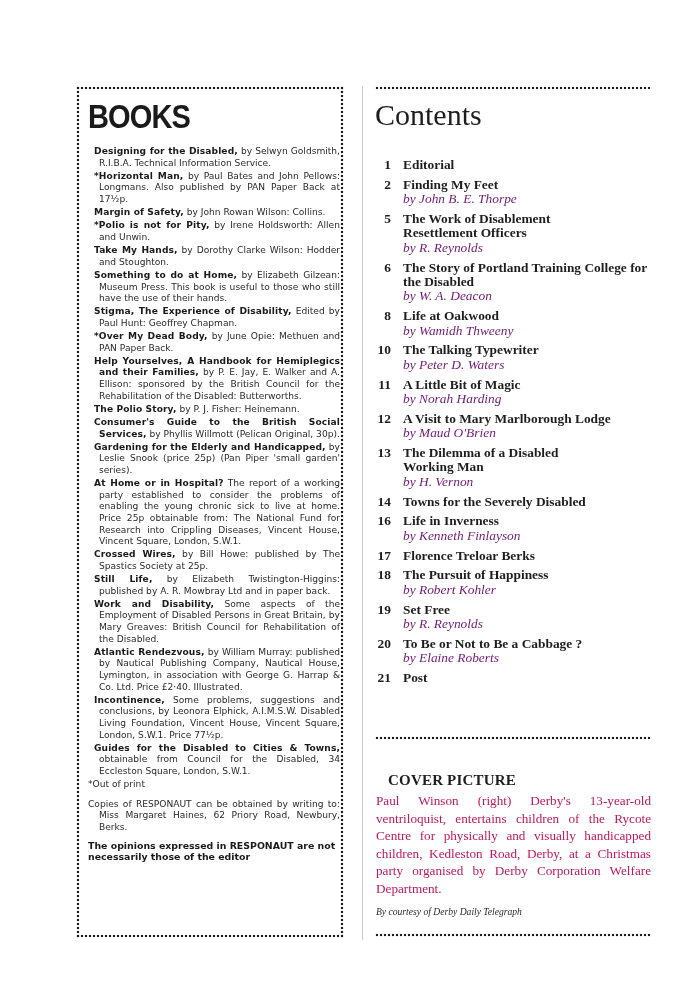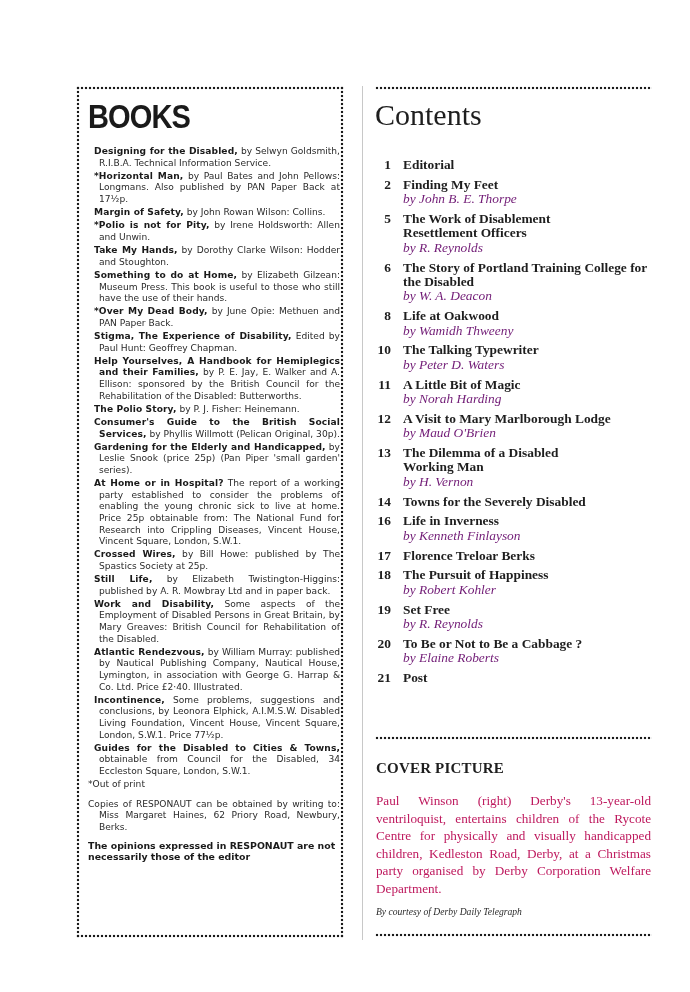--- a/index.html
+++ b/index.html
@@ -76,22 +76,22 @@
 
 <section class="books-box">
   <div class="books-title">BOOKS</div>
   <div class="books-list">
     <div class="book"><b>Designing for the Disabled,</b><span> by Selwyn Goldsmith, R.I.B.A. Technical Information Service.</span></div>
     <div class="book"><b>*Horizontal Man,</b><span> by Paul Bates and John Pellows: Longmans. Also published by PAN Paper Back at 17½p.</span></div>
     <div class="book"><b>Margin of Safety,</b><span> by John Rowan Wilson: Collins.</span></div>
     <div class="book"><b>*Polio is not for Pity,</b><span> by Irene Holdsworth: Allen and Unwin.</span></div>
     <div class="book"><b>Take My Hands,</b><span> by Dorothy Clarke Wilson: Hodder and Stoughton.</span></div>
     <div class="book"><b>Something to do at Home,</b><span> by Elizabeth Gilzean: Museum Press. This book is useful to those who still have the use of their hands.</span></div>
+    <div class="book"><b>Stigma, The Experience of Disability,</b><span> Edited by Paul Hunt: Geoffrey Chapman.</span></div>
     <div class="book"><b>*Over My Dead Body,</b><span> by June Opie: Methuen and PAN Paper Back.</span></div>
-    <div class="book"><b>Stigma, The Experience of Disability,</b><span> Edited by Paul Hunt: Geoffrey Chapman.</span></div>
     <div class="book"><b>Help Yourselves, A Handbook for Hemiplegics and their Families,</b><span> by P. E. Jay, E. Walker and A. Ellison: sponsored by the British Council for the Rehabilitation of the Disabled: Butterworths.</span></div>
     <div class="book"><b>The Polio Story,</b><span> by P. J. Fisher: Heinemann.</span></div>
     <div class="book"><b>Consumer's Guide to the British Social Services,</b><span> by Phyllis Willmott (Pelican Original, 30p).</span></div>
     <div class="book"><b>Gardening for the Elderly and Handicapped,</b><span> by Leslie Snook (price 25p) (Pan Piper 'small garden' series).</span></div>
     <div class="book"><b>At Home or in Hospital?</b><span> The report of a working party established to consider the problems of enabling the young chronic sick to live at home. Price 25p obtainable from: The National Fund for Research into Crippling Diseases, Vincent House, Vincent Square, London, S.W.1.</span></div>
     <div class="book"><b>Crossed Wires,</b><span> by Bill Howe: published by The Spastics Society at 25p.</span></div>
     <div class="book"><b>Still Life,</b><span> by Elizabeth Twistington-Higgins: published by A. R. Mowbray Ltd and in paper back.</span></div>
     <div class="book"><b>Work and Disability,</b><span> Some aspects of the Employment of Disabled Persons in Great Britain, by Mary Greaves: British Council for Rehabilitation of the Disabled.</span></div>
     <div class="book"><b>Atlantic Rendezvous,</b><span> by William Murray: published by Nautical Publishing Company, Nautical House, Lymington, in association with George G. Harrap &amp; Co. Ltd. Price £2·40. Illustrated.</span></div>
     <div class="book"><b>Incontinence,</b><span> Some problems, suggestions and conclusions, by Leonora Elphick, A.I.M.S.W. Disabled Living Foundation, Vincent House, Vincent Square, London, S.W.1. Price 77½p.</span></div>
@@ -212,15 +212,15 @@
       </div>
     </div>
   <div class="toc-item">
       <div class="toc-num">21</div>
       <div class="toc-body">
         <div class="toc-title">Post</div>
       </div>
     </div>
 </div>
 
-<h2 class="cover-heading" style="margin:0;">COVER PICTURE</h2>
+<h2 class="cover-heading" style="margin:12px;">COVER PICTURE</h2>
 <p class="cover-text" style="margin:0;">Paul Winson (right) Derby's 13-year-old ventriloquist, entertains children of the Rycote Centre for physically and visually handicapped children, Kedleston Road, Derby, at a Christmas party organised by Derby Corporation Welfare Department.</p>
 <div class="cover-credit">By courtesy of Derby Daily Telegraph</div>
 
 </body></html>

